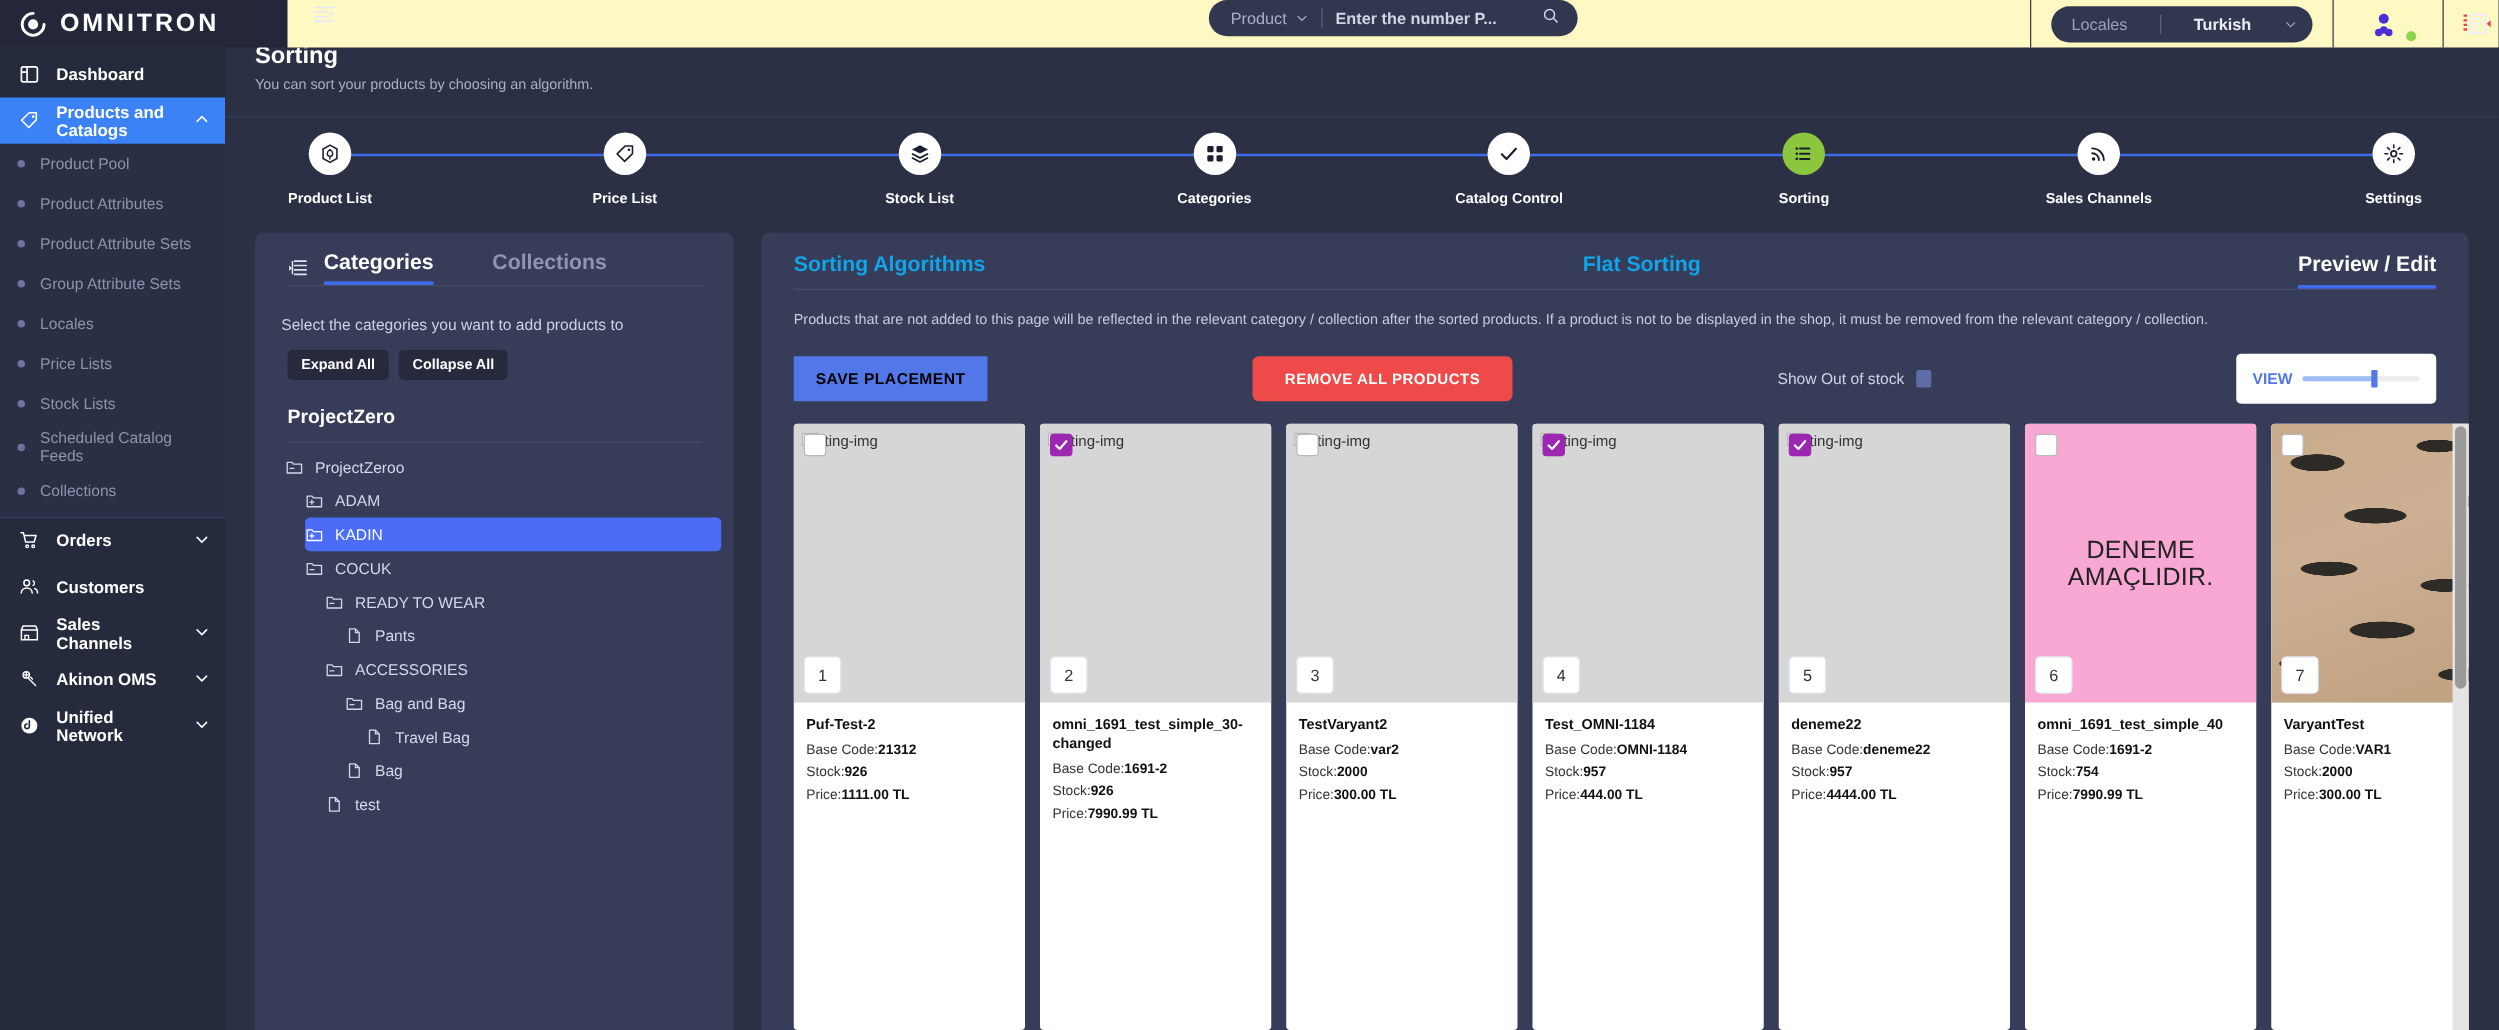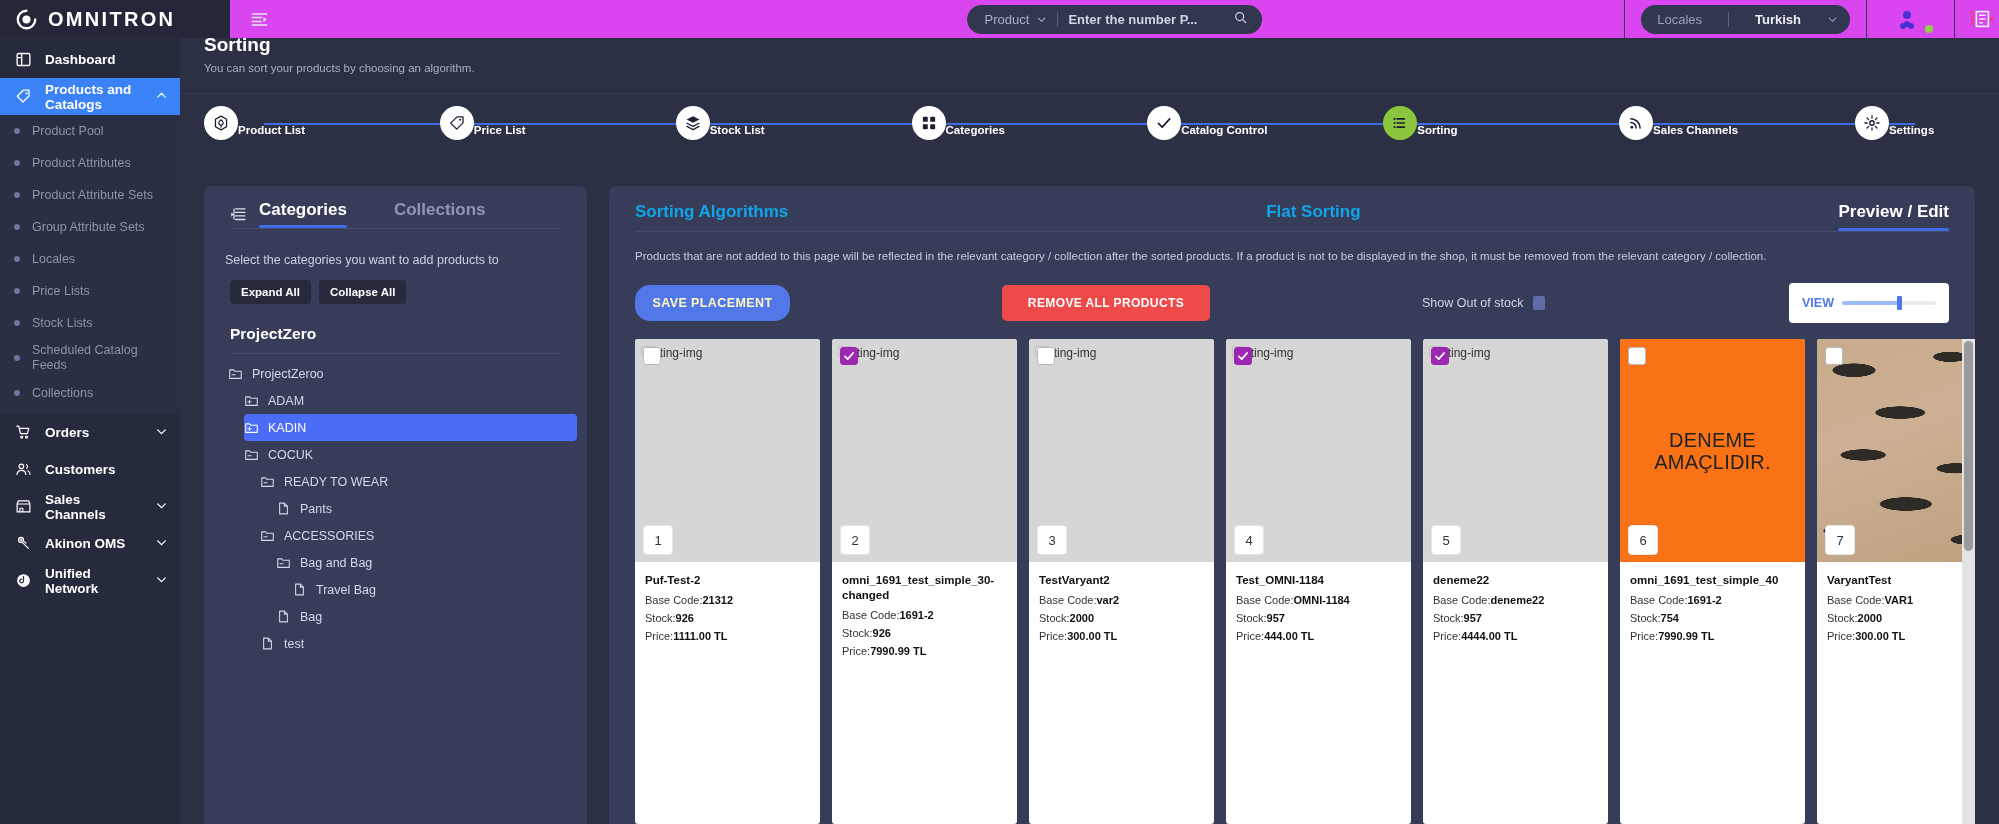--- a/index.html
+++ b/index.html
@@ -12,21 +12,21 @@
   body { display: flex; flex-direction: column; }
 
   
   .topbar { height: 38px; flex: 0 0 38px; display: flex; align-items: stretch; background: #232739; }
   .brand {
     width: 230px; flex: 0 0 230px; display: flex; align-items: center; gap: 11px;
     padding-left: 16px; background: #232739;
   }
   .brand-mark { width: 21px; height: 21px; flex: 0 0 21px; }
   .brand-name { color: #fff; font-size: 20px; font-weight: 700; letter-spacing: 2.3px; }
-  .topbar-rest { flex: 1; display: flex; align-items: center; background: #d946ef; position: relative; }
+  .topbar-rest { flex: 1; display: flex; background: #fef9c3; position: relative; }
   .collapse-btn { margin-left: 18px; width: 22px; height: 22px; display: flex; align-items: center; justify-content: center; cursor: pointer; }
   .searchwrap { position: absolute; left: 50%; transform: translateX(-50%); }
   .searchbox {
     height: 29px; background: #323750; border-radius: 15px;
     display: flex; align-items: center; padding: 0 14px 0 18px; gap: 10px; min-width: 270px;
   }
   .search-sel { color: #aab0c6; font-size: 13px; display: flex; align-items: center; gap: 7px; cursor: pointer; }
   .vdiv { width: 1px; height: 15px; background: #5b6180; }
   .search-input {
     background: transparent; border: 0; outline: none; color: #cfd4e6;
@@ -80,21 +80,21 @@
   
   .main { flex: 1; min-width: 0; display: flex; flex-direction: column; background: #2b3044; overflow: hidden; }
   .page-head { padding: 0 0 10px 24px; }
   .page-title { color: #fff; font-size: 19px; font-weight: 700; margin-top: -4px; }
   .page-sub { color: #a9afc6; font-size: 11.5px; margin-top: 6px; }
   .head-rule { height: 1px; background: #353b52; margin-top: 9px; }
 
   
   .stepper { position: relative; height: 92px; padding: 0 24px; display: flex; align-items: flex-start; }
   .steps { position: relative; flex: 1; display: flex; justify-content: space-between; padding-top: 12px; }
-  .step { width: 120px; display: flex; flex-direction: row; align-items: center; z-index: 2; cursor: pointer; }
+  .step { width: 120px; display: flex; flex-direction: column; align-items: center; z-index: 2; cursor: pointer; }
   .step .circle {
     width: 34px; height: 34px; border-radius: 50%; background: #fff;
     display: flex; align-items: center; justify-content: center;
   }
   .step.active .circle { background: #8cc63f; }
   .step .slabel { color: #fff; font-size: 11.5px; font-weight: 700; margin-top: 13px; white-space: nowrap; }
   .step-line { position: absolute; left: 60px; right: 60px; top: 29px; height: 2px; background: #3f6ae8; z-index: 1; }
 
   
   .content { flex: 1; display: flex; gap: 22px; padding: 0 24px 0 24px; min-height: 0; }
@@ -124,41 +124,41 @@
   
   .sort-panel { flex: 1; min-width: 0; background: #373d58; border-radius: 7px 7px 0 0; display: flex; flex-direction: column; min-height: 0; }
   .sort-tabs { display: flex; align-items: flex-end; padding: 16px 26px 0; }
   .sort-tab { font-size: 17px; font-weight: 700; color: #0ea5e9; padding-bottom: 9px; cursor: pointer; position: relative; }
   .sort-tab.active { color: #fff; }
   .sort-tab.active::after { content: ""; position: absolute; left: 0; right: 0; bottom: 0; height: 3px; background: #3f6ae8; border-radius: 2px; }
   .sort-tab.mid { margin: 0 auto; }
   .sort-tabs-rule { height: 1px; background: #454b68; margin: 0 26px; }
   .sort-desc { color: #c6cbdd; font-size: 11.5px; line-height: 25px; padding: 12px 26px 0; }
   .actions { display: flex; align-items: center; padding: 14px 26px 0; }
-  .btn-save { background: #5277e8; color: #fef9c3; border: 0; border-radius: 15px; font-size: 12.5px; font-weight: 700; letter-spacing: .4px; padding: 11px 0; width: 155px; cursor: pointer; font-family: "Liberation Sans", sans-serif; text-align: center; }
+  .btn-save { background: #5277e8; color: #000000; border: 0; border-radius: 0; font-size: 12.5px; font-weight: 700; letter-spacing: .4px; padding: 11px 0; width: 155px; cursor: pointer; font-family: "Liberation Sans", sans-serif; text-align: center; }
   .btn-remove { background: #ef4a4a; color: #fff; border: 0; border-radius: 5px; font-size: 12px; font-weight: 700; letter-spacing: .4px; padding: 11px 0; width: 208px; margin-left: 212px; cursor: pointer; font-family: "Liberation Sans", sans-serif; }
   .oos { display: flex; align-items: center; gap: 10px; margin-left: 212px; color: #cfd4e5; font-size: 12.5px; cursor: pointer; }
   .oos .box { width: 12px; height: 14px; background: #5f6ca8; border-radius: 2px; }
   .viewbox {
     margin-left: auto; background: #fff; border-radius: 4px; width: 160px; height: 40px;
     display: flex; align-items: center; gap: 8px; padding: 0 13px;
   }
   .viewbox .vlabel { color: #5277e8; font-size: 12.5px; font-weight: 700; }
   .slider { position: relative; flex: 1; height: 4px; background: #ececec; border-radius: 2px; }
   .slider .fill { position: absolute; left: 0; top: 0; bottom: 0; width: 62%; background: #9dbcf5; border-radius: 2px; }
   .slider .knob { position: absolute; left: 58%; top: -5px; width: 5px; height: 14px; background: #5277e8; border-radius: 1px; }
 
   
   .grid-wrap { flex: 1; min-height: 0; padding: 16px 0 0 26px; display: flex; gap: 12px; overflow: hidden; position: relative; }
   .card {
     width: 185px; flex: 0 0 185px; background: #fff; border-radius: 3px;
     display: flex; flex-direction: column; overflow: hidden; position: relative;
   }
   .card .thumb { height: 223px; background: #d6d6d6; position: relative; display: flex; align-items: center; justify-content: center; }
-  .card .thumb.white { background: #f97316; }
+  .card .thumb.white { background: #f9a8d4; }
   .alt-text { position: absolute; left: 8px; top: 7px; font-size: 12px; color: #333; white-space: nowrap; }
   .brokenimg { position: absolute; left: 6px; top: 6px; width: 14px; height: 14px; }
   .chk {
     position: absolute; left: 8px; top: 8px; width: 18px; height: 18px; border-radius: 3px;
     background: #fff; border: 1px solid #b9b9b9; z-index: 3; cursor: pointer;
   }
   .chk.on { background: #9c27b0; border-color: #9c27b0; display: flex; align-items: center; justify-content: center; }
   .rank {
     position: absolute; left: 8px; bottom: 7px; width: 30px; height: 30px; background: #fff;
     border: 1px solid #e4e6ef; border-radius: 4px; display: flex; align-items: center; justify-content: center;

